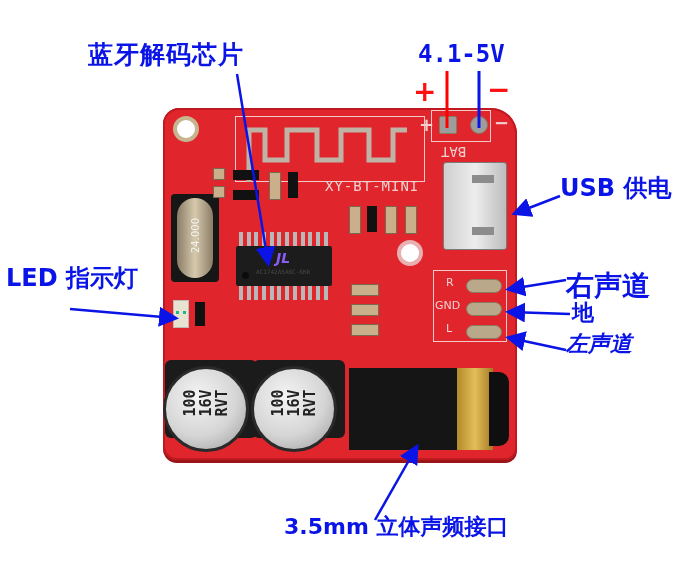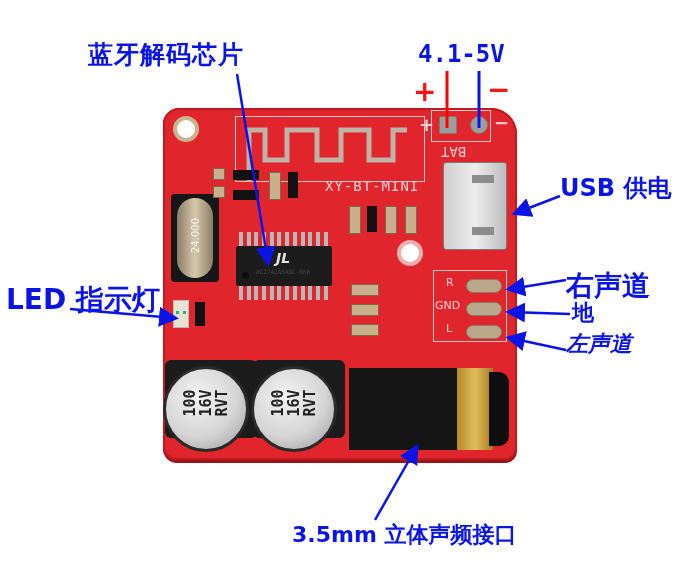--- a/index.html
+++ b/index.html
@@ -22,22 +22,22 @@
 <body>
 
 <div class="lbl" style="left:88px;top:42px;font-size:25px;letter-spacing:1px;">蓝牙解码芯片</div>
 <div class="lbl mono" style="left:418px;top:42px;font-size:24px;">4.1-5V</div>
 <div class="lbl" style="left:413px;top:78px;font-size:28px;color:#ff1010;">+</div>
 <div class="lbl" style="left:487px;top:76px;font-size:28px;color:#ff1010;">−</div>
 <div class="lbl" style="left:560px;top:176px;font-size:24px;">USB 供电</div>
 <div class="lbl" style="left:566px;top:272px;font-size:28px;">右声道</div>
 <div class="lbl" style="left:572px;top:302px;font-size:22px;">地</div>
 <div class="lbl" style="left:566px;top:333px;font-size:22px;font-style:italic;">左声道</div>
-<div class="lbl" style="left:6px;top:286px;font-size:28px;">LED 指示灯</div>
-<div class="lbl" style="left:292px;top:516px;font-size:22px;margin-top:8px;">3.5mm 立体声频接口</div>
+<div class="lbl" style="left:6px;top:266px;font-size:24px;">LED 指示灯</div>
+<div class="lbl" style="left:284px;top:516px;font-size:22px;">3.5mm 立体声频接口</div>
 
 <div class="board">
 
   <div class="hole" style="left:10px;top:8px;width:18px;height:18px;"></div>
   <div class="hole" style="left:234px;top:132px;width:18px;height:18px;border-color:#e8b0b0;"></div>
 
   <div class="silk" style="left:72px;top:8px;width:188px;height:64px;"></div>
   <svg class="abs" style="left:80px;top:14px;" width="170" height="62">
     <polyline points="6,60 6,8 22,8 22,38 44,38 44,8 74,8 74,38 98,38 98,8 126,8 126,38 150,38 150,8 164,8" fill="none" stroke="#bfb3a6" stroke-width="5"></polyline>
   </svg>
@@ -68,21 +68,21 @@
   <div class="res" style="left:70px;top:82px;width:26px;height:10px;"></div>
   <div class="smd" style="left:106px;top:64px;width:10px;height:26px;"></div>
   <div class="res" style="left:125px;top:64px;width:10px;height:26px;"></div>
 
   <div class="smd" style="left:186px;top:98px;width:10px;height:26px;"></div>
   <div class="res" style="left:204px;top:98px;width:10px;height:26px;"></div>
   <div class="smd" style="left:222px;top:98px;width:10px;height:26px;"></div>
   <div class="smd" style="left:242px;top:98px;width:10px;height:26px;"></div>
 
   <div class="chip" style="left:73px;top:138px;width:96px;height:40px;">
-    <div class="abs" style="left:40px;top:4px;color:#e5e5e5;font-style:italic;font-weight:bold;font-size:14px;">JL</div>
+    <div class="abs" style="left:40px;top:4px;color:#8b5cf6;font-style:italic;font-weight:bold;font-size:14px;">JL</div>
     <div class="abs mono" style="left:20px;top:22px;color:#4a4a4a;font-size:6px;">AC1742A5A6C-6KR</div>
     <div class="abs" style="left:6px;top:26px;width:7px;height:7px;border-radius:50%;background:#0b0b0b;"></div>
   </div>
   <div class="abs" style="left:76px;top:124px;width:92px;height:14px;background:repeating-linear-gradient(90deg,#b8b8b8 0 4px,transparent 4px 7.7px);"></div>
   <div class="abs" style="left:76px;top:178px;width:92px;height:14px;background:repeating-linear-gradient(90deg,#b8b8b8 0 4px,transparent 4px 7.7px);"></div>
 
   <div class="smd" style="left:188px;top:176px;width:26px;height:10px;"></div>
   <div class="smd" style="left:188px;top:196px;width:26px;height:10px;"></div>
   <div class="smd" style="left:188px;top:216px;width:26px;height:10px;"></div>
 

